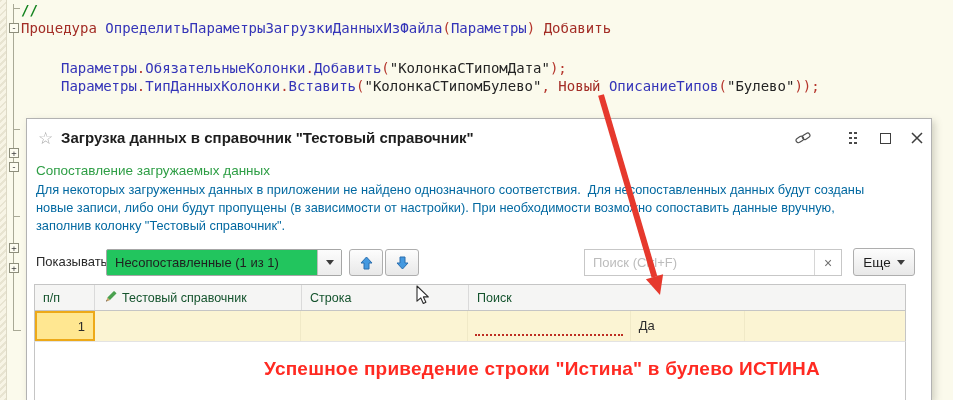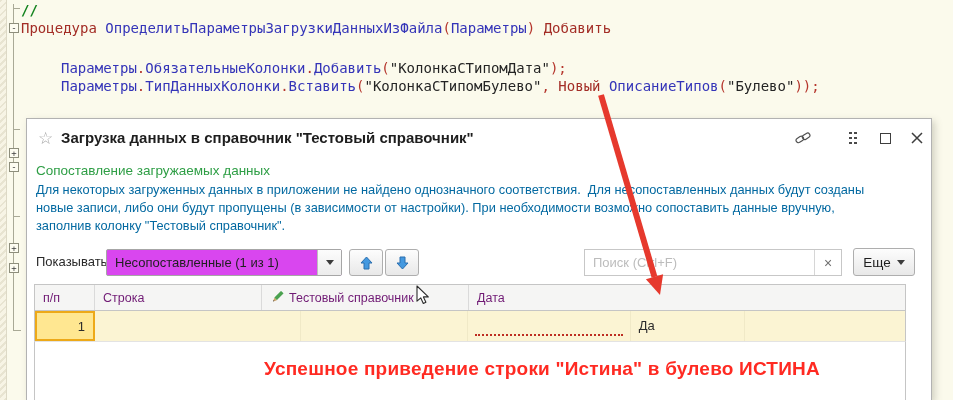--- a/index.html
+++ b/index.html
@@ -36,21 +36,21 @@
   .win-icon { position:absolute; top:12px; display:flex; align-items:center; justify-content:center; width:16px; height:14px; cursor:default; }
   .dots-grid { display:grid; grid-template-columns:3px 3px; grid-auto-rows:3px; gap:2px; }
   .dots-grid span { width:2.5px; height:2.5px; background:#4a4a4a; }
   .max-box { width:11px; height:11px; border:1.5px solid #3e3e3e; }
 
   .section-title { position:absolute; left:9px; top:44px; font-size:13.5px; color:#2e9e45; }
   .desc-line { position:absolute; left:9px; font-size:12.8px; color:#0369a1; white-space:pre; }
 
   .lbl-show { position:absolute; left:9px; top:135px; font-size:13px; color:#2a2a2a; }
   .combo { position:absolute; left:79px; top:130px; width:236px; height:27px; display:flex;
-    border:1px solid #a6a6a6; border-radius:2px; background:#d946ef; }
+    border:1px solid #a6a6a6; border-radius:2px; background:#22c55e; }
   .combo-text { flex:1; font-size:13px; color:#1f1f1f; padding:5px 0 0 8px; white-space:nowrap; overflow:hidden; }
   .combo-btn { width:24px; border-left:1px solid #bdbdbd; background:linear-gradient(#fcfcfc,#ececec);
     display:flex; align-items:center; justify-content:center; }
   .caret-down { width:0; height:0; border-left:4px solid transparent; border-right:4px solid transparent; border-top:5px solid #3c3c3c; }
 
   .btn { border:1px solid #aeaeae; border-radius:3px; background:linear-gradient(#fdfdfd,#e8e8e8);
     display:flex; align-items:center; justify-content:center; }
   .btn-up   { position:absolute; left:322px; top:130px; width:34px; height:27px; }
   .btn-down { position:absolute; left:358px; top:130px; width:34px; height:27px; }
 
@@ -60,21 +60,21 @@
     color:#333; padding:0 8px; font-family:"Liberation Sans",sans-serif; min-width:0; }
   .search input::placeholder { color:#bcbcbc; }
   .search-clear { width:27px; border-left:1px solid #d6d6d6; display:flex; align-items:center;
     justify-content:center; color:#6f6f6f; font-size:14px; background:#fff; }
 
   .more-btn { position:absolute; left:826px; top:129px; width:62px; height:28px; gap:6px; font-size:13.5px; color:#1f1f1f; }
 
   
   .tbl { position:absolute; left:7px; top:165px; width:872px; }
   .tbl-head { display:flex; height:27px; background:#f5f5f4; border:1px solid #c5c5c5; }
-  .th { display:flex; align-items:center; gap:5px; font-size:12.5px; color:#701a75;
+  .th { display:flex; align-items:center; gap:5px; font-size:12.5px; color:#14532d;
     padding:0 8px; border-right:1px solid #dadada; white-space:nowrap; overflow:hidden; }
   .th:last-child { border-right:none; }
   .tbl-row { display:flex; height:31px; background:#fbf4d3; border-left:1px solid #c5c5c5;
     border-right:1px solid #c5c5c5; border-bottom:1px solid #e3e3e3; }
   .td { position:relative; font-size:13px; color:#2c2c2c; padding:7px 8px;
     border-right:1px solid rgba(120,110,60,.08); white-space:nowrap; overflow:hidden; }
   .td:last-child { border-right:none; }
   .td-sel { background:#ffe791; border:2px solid #eda918; text-align:right; padding:6px 8px 0 0; }
   .dotted-line { position:absolute; left:7px; right:7px; bottom:5px; border-bottom:2px dotted #bd2d22; }
   .tbl-empty { height:59px; background:#fff; border-left:1px solid #c5c5c5; border-right:1px solid #c5c5c5; }
@@ -176,35 +176,35 @@
     <div class="btn more-btn">
       <span>Еще</span>
       <span class="caret-down"></span>
     </div>
 
     <div class="tbl">
       <div class="tbl-head">
         <div class="th" style="width:60px">
             <span>п/п</span>
           </div>
-        <div class="th" style="width:167px">
-            <span>Строка</span>
-          </div>
         <div class="th" style="width:207px">
           <svg width="14" height="13" viewBox="0 0 14 13">
             <g transform="rotate(45 7 6.5)">
               <rect x="5.2" y="-1" width="3.6" height="9.5" rx="0.5" fill="#4aa14f"></rect>
               <path d="M5.2 8.5 H8.8 L7 12 Z" fill="#c9a064"></path>
               <path d="M6.3 10.9 L7.7 10.9 L7 12 Z" fill="#4a4a4a"></path>
             </g>
           </svg>
           <span>Тестовый справочник</span>
         </div>
+        <div class="th" style="width:167px">
+            <span>Строка</span>
+          </div>
         <div class="th" style="width:163px">
-            <span>Дата</span>
+            <span>Поиск</span>
           </div>
       </div>
       <div class="tbl-row">
         <div class="td td-sel" style="width:60px">1</div>
         <div class="td" style="width:207px"></div>
         <div class="td" style="width:167px"></div>
         <div class="td" style="width:163px"><span></span><div class="dotted-line"></div></div>
         <div class="td" style="width:115px">Да</div>
         <div class="td" style="width:160px"></div>
       </div>

